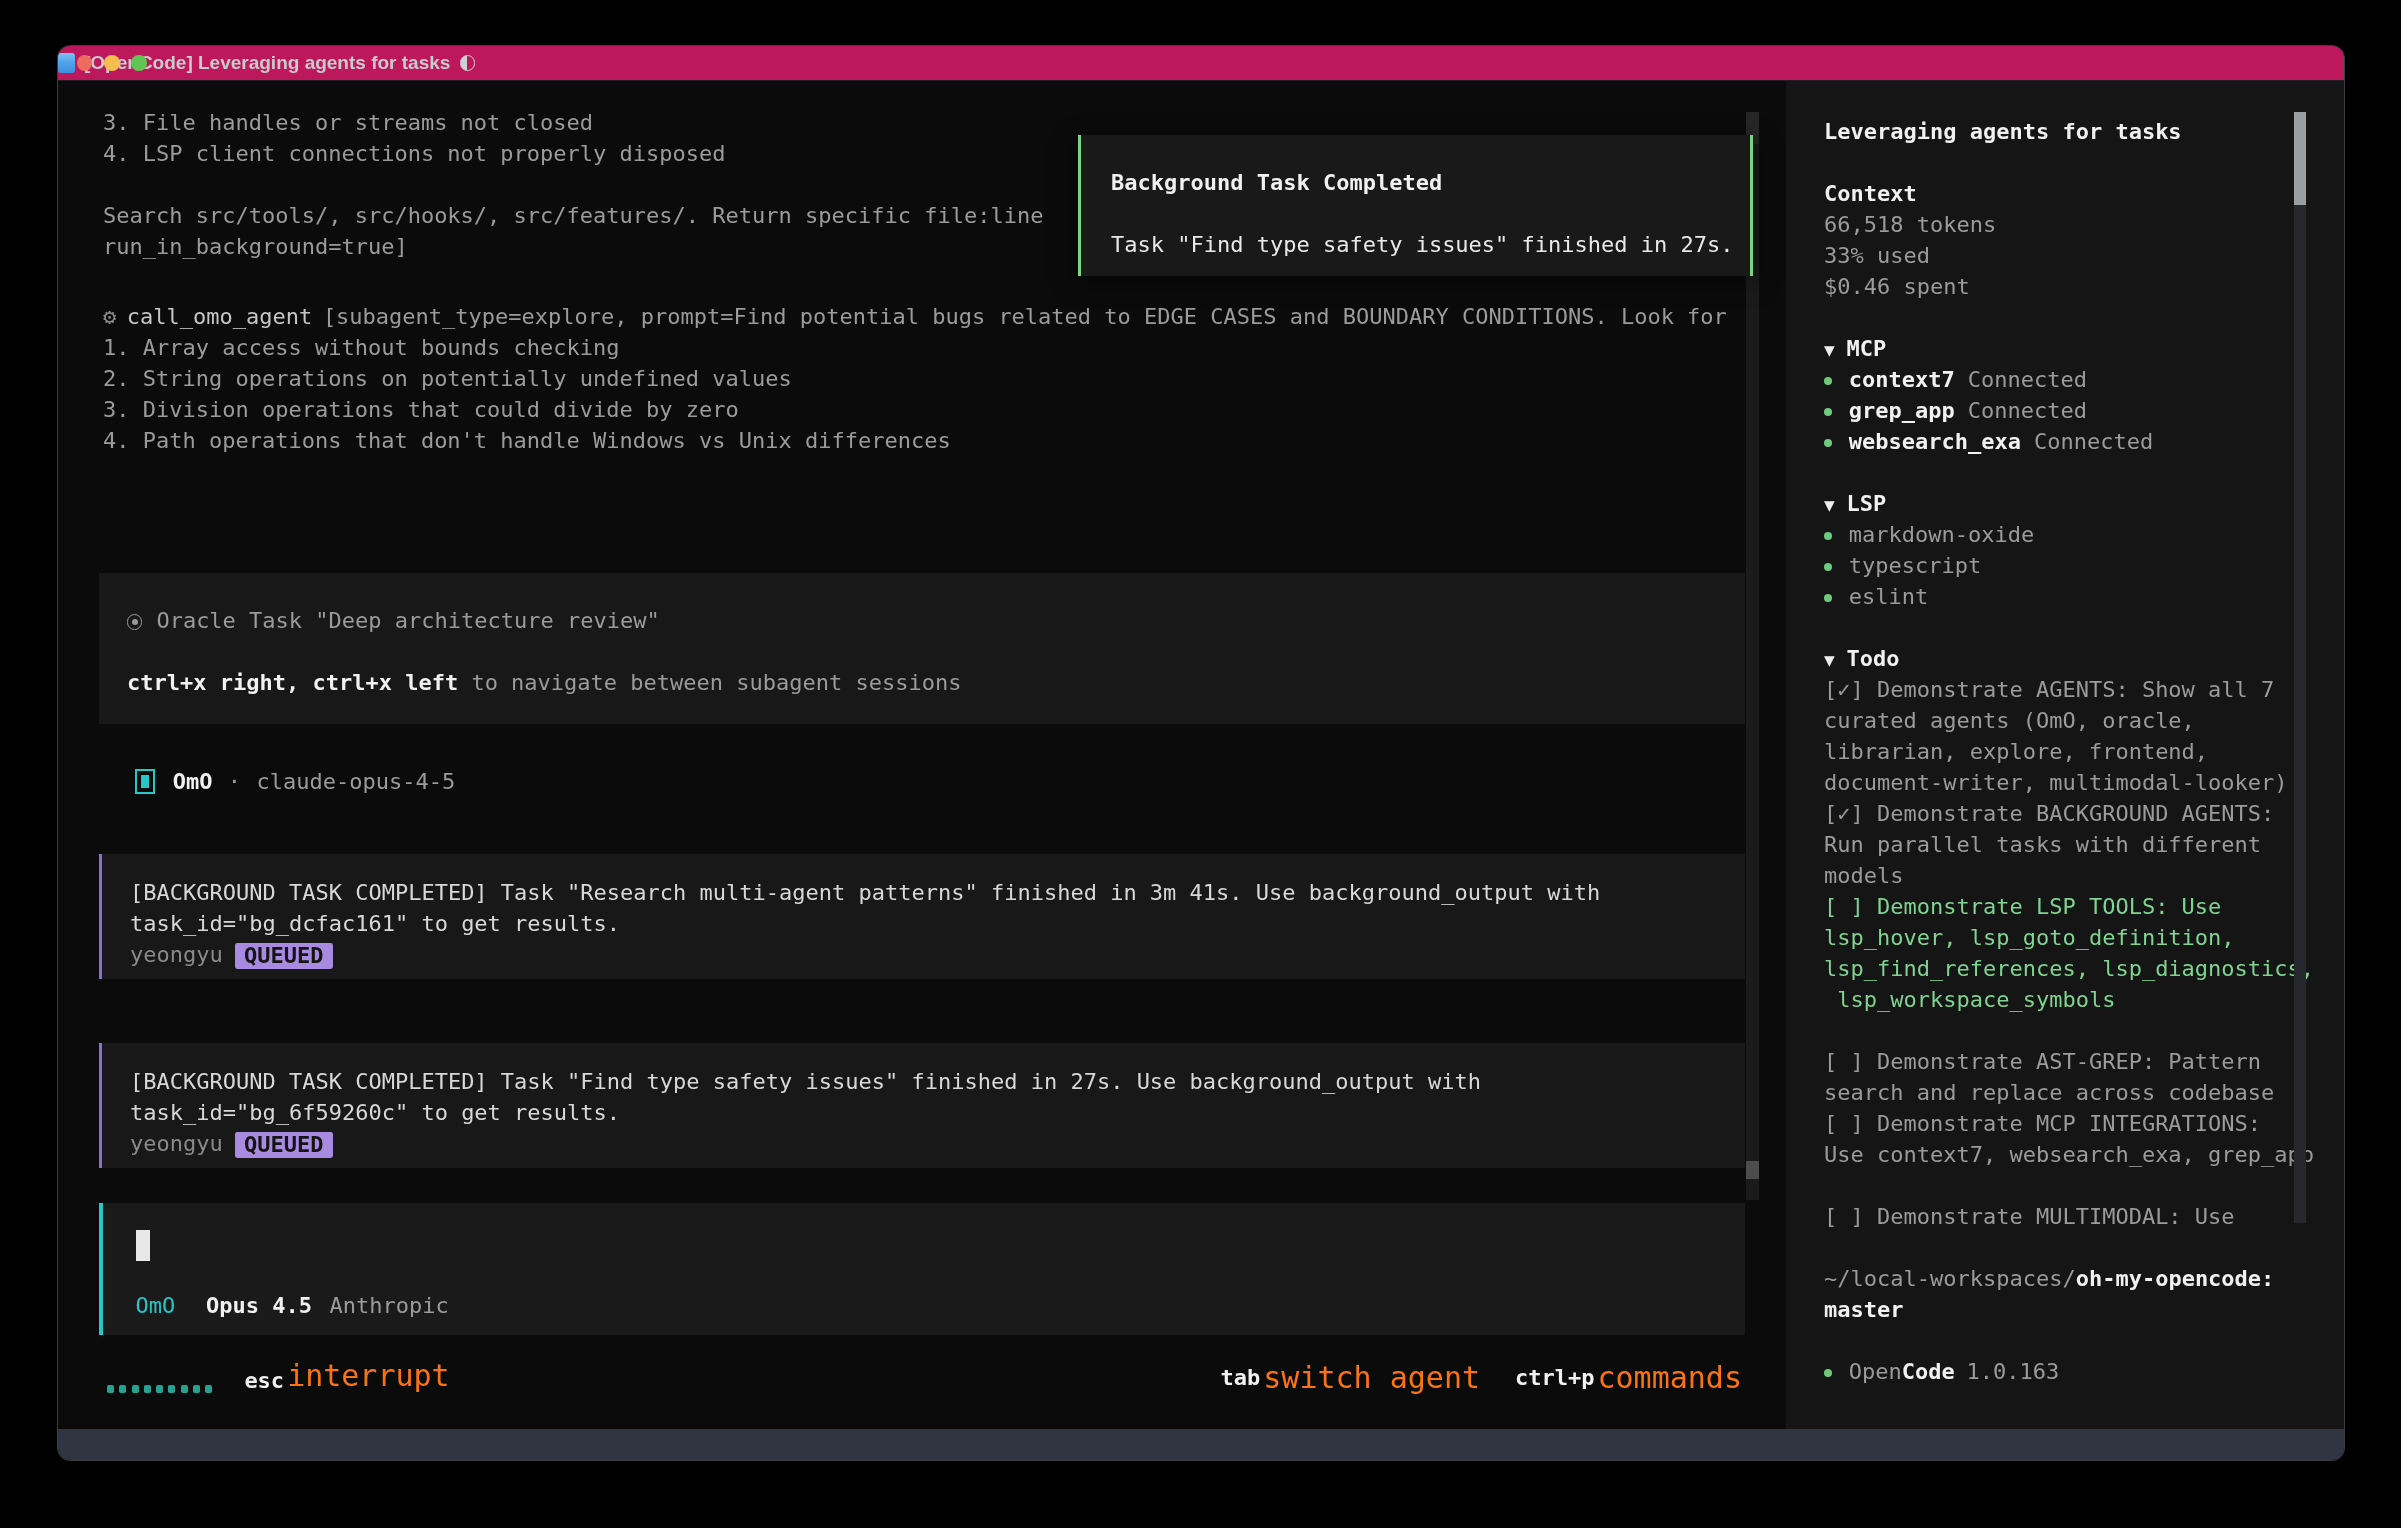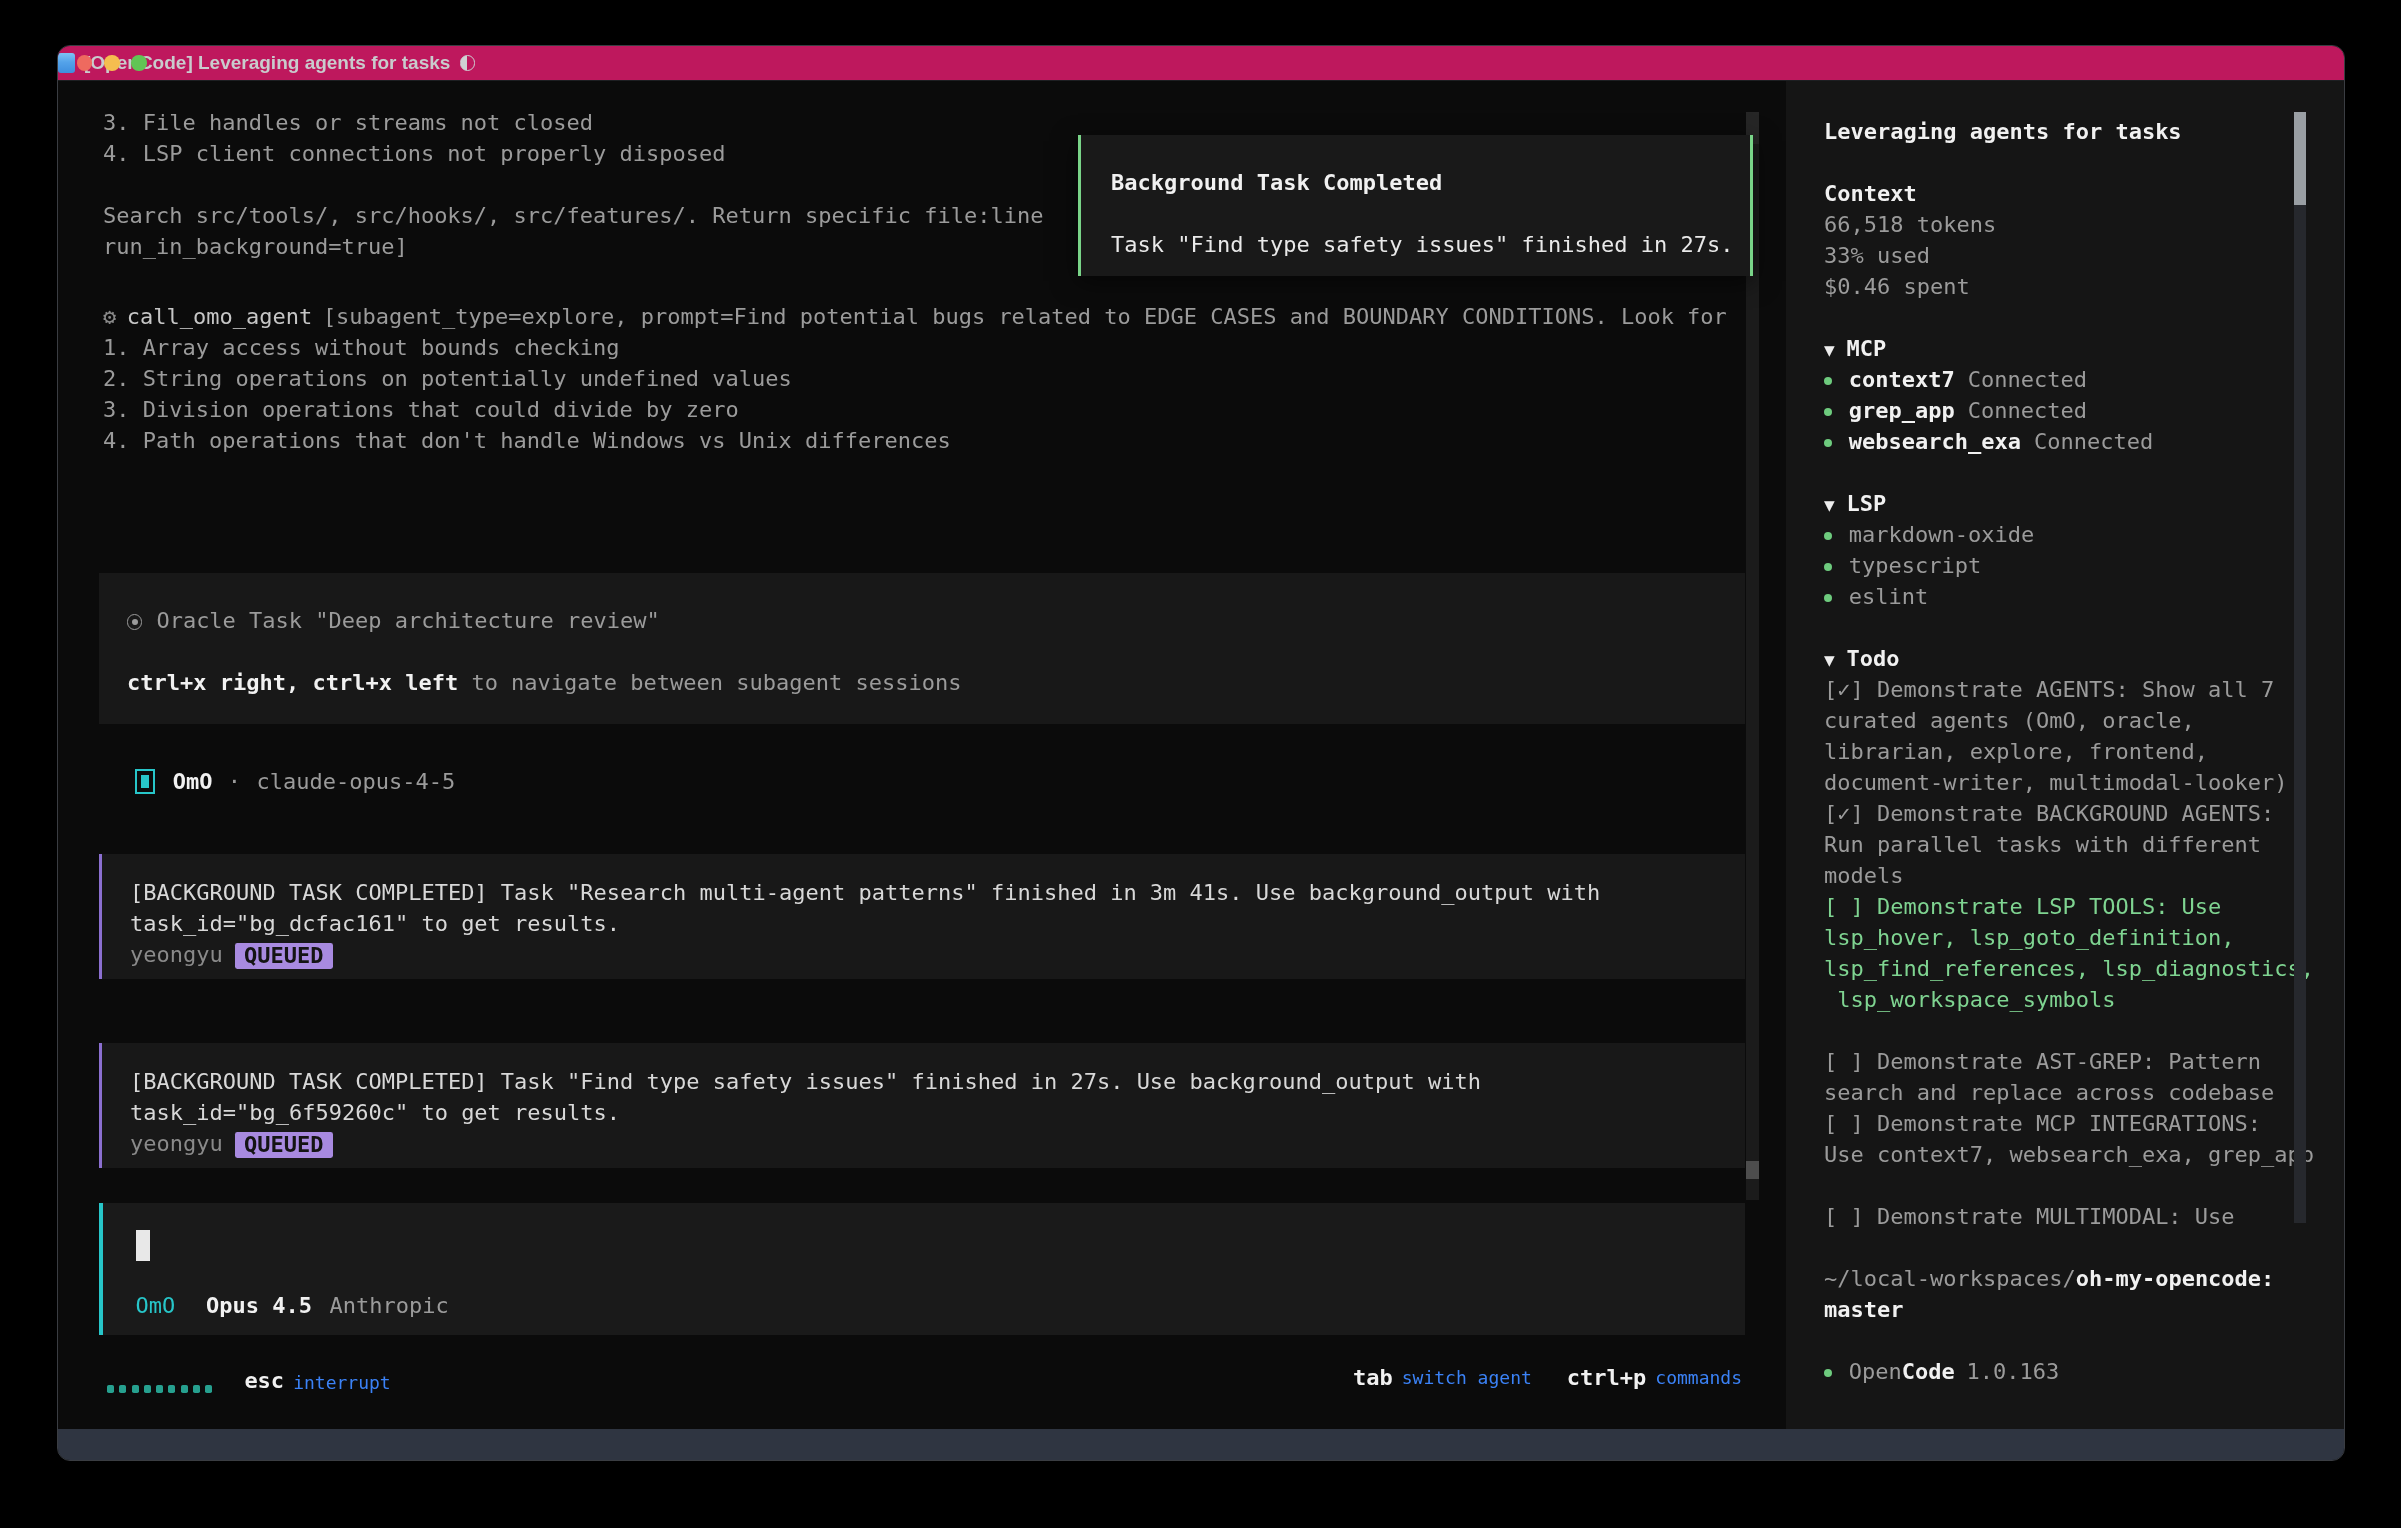--- a/index.html
+++ b/index.html
@@ -76,21 +76,21 @@
   .inputbox { top:1122px; height:132px; border-left:4.7px solid #27c6c9; background:#1a1a1a; position:absolute; }
   .cursor { position:absolute; left:32.5px; top:27px; width:14px; height:31px; background:#e8e8e8; }
   .input-meta { position:absolute; left:32.5px; top:90px; }
 
   
   .status-left { position:absolute; left:49px; top:1281px; height:31px; display:flex; align-items:flex-end; }
   .status-right { position:absolute; right:602px; top:1281px; height:31px; display:flex; align-items:center; }
   .spin-dots { display:flex; gap:5.3px; margin-right:32px; align-items:center; }
   .spin-dots b { width:7px; height:8.3px; border-radius:1.8px; background:#26a08f; display:block; }
   .key { color:#f1f1f1; font-weight:bold; font-size:22px; }
-  .klabel { color:#3b82f6; font-size:18px; margin-left:9px; }
+  .klabel { color:#f97316; font-size:30px; margin-left:3px; }
   .kgroup { display:flex; align-items:center; margin-left:35px; }
   .kgroup:first-child { margin-left:0; }
 
   
   .main-scroll { position:absolute; left:1688px; top:31px; width:13px; height:1088px; background:#1b1b1b; }
   .main-scroll .t1 { position:absolute; top:0; left:0; width:100%; height:32px; background:#262626; }
   .main-scroll .t2 { position:absolute; top:1049px; left:0; width:100%; height:17.7px; background:#4d4d4d; }
 
   
   .sidebar { position:absolute; left:1728px; top:0; width:560px; height:1350px;

